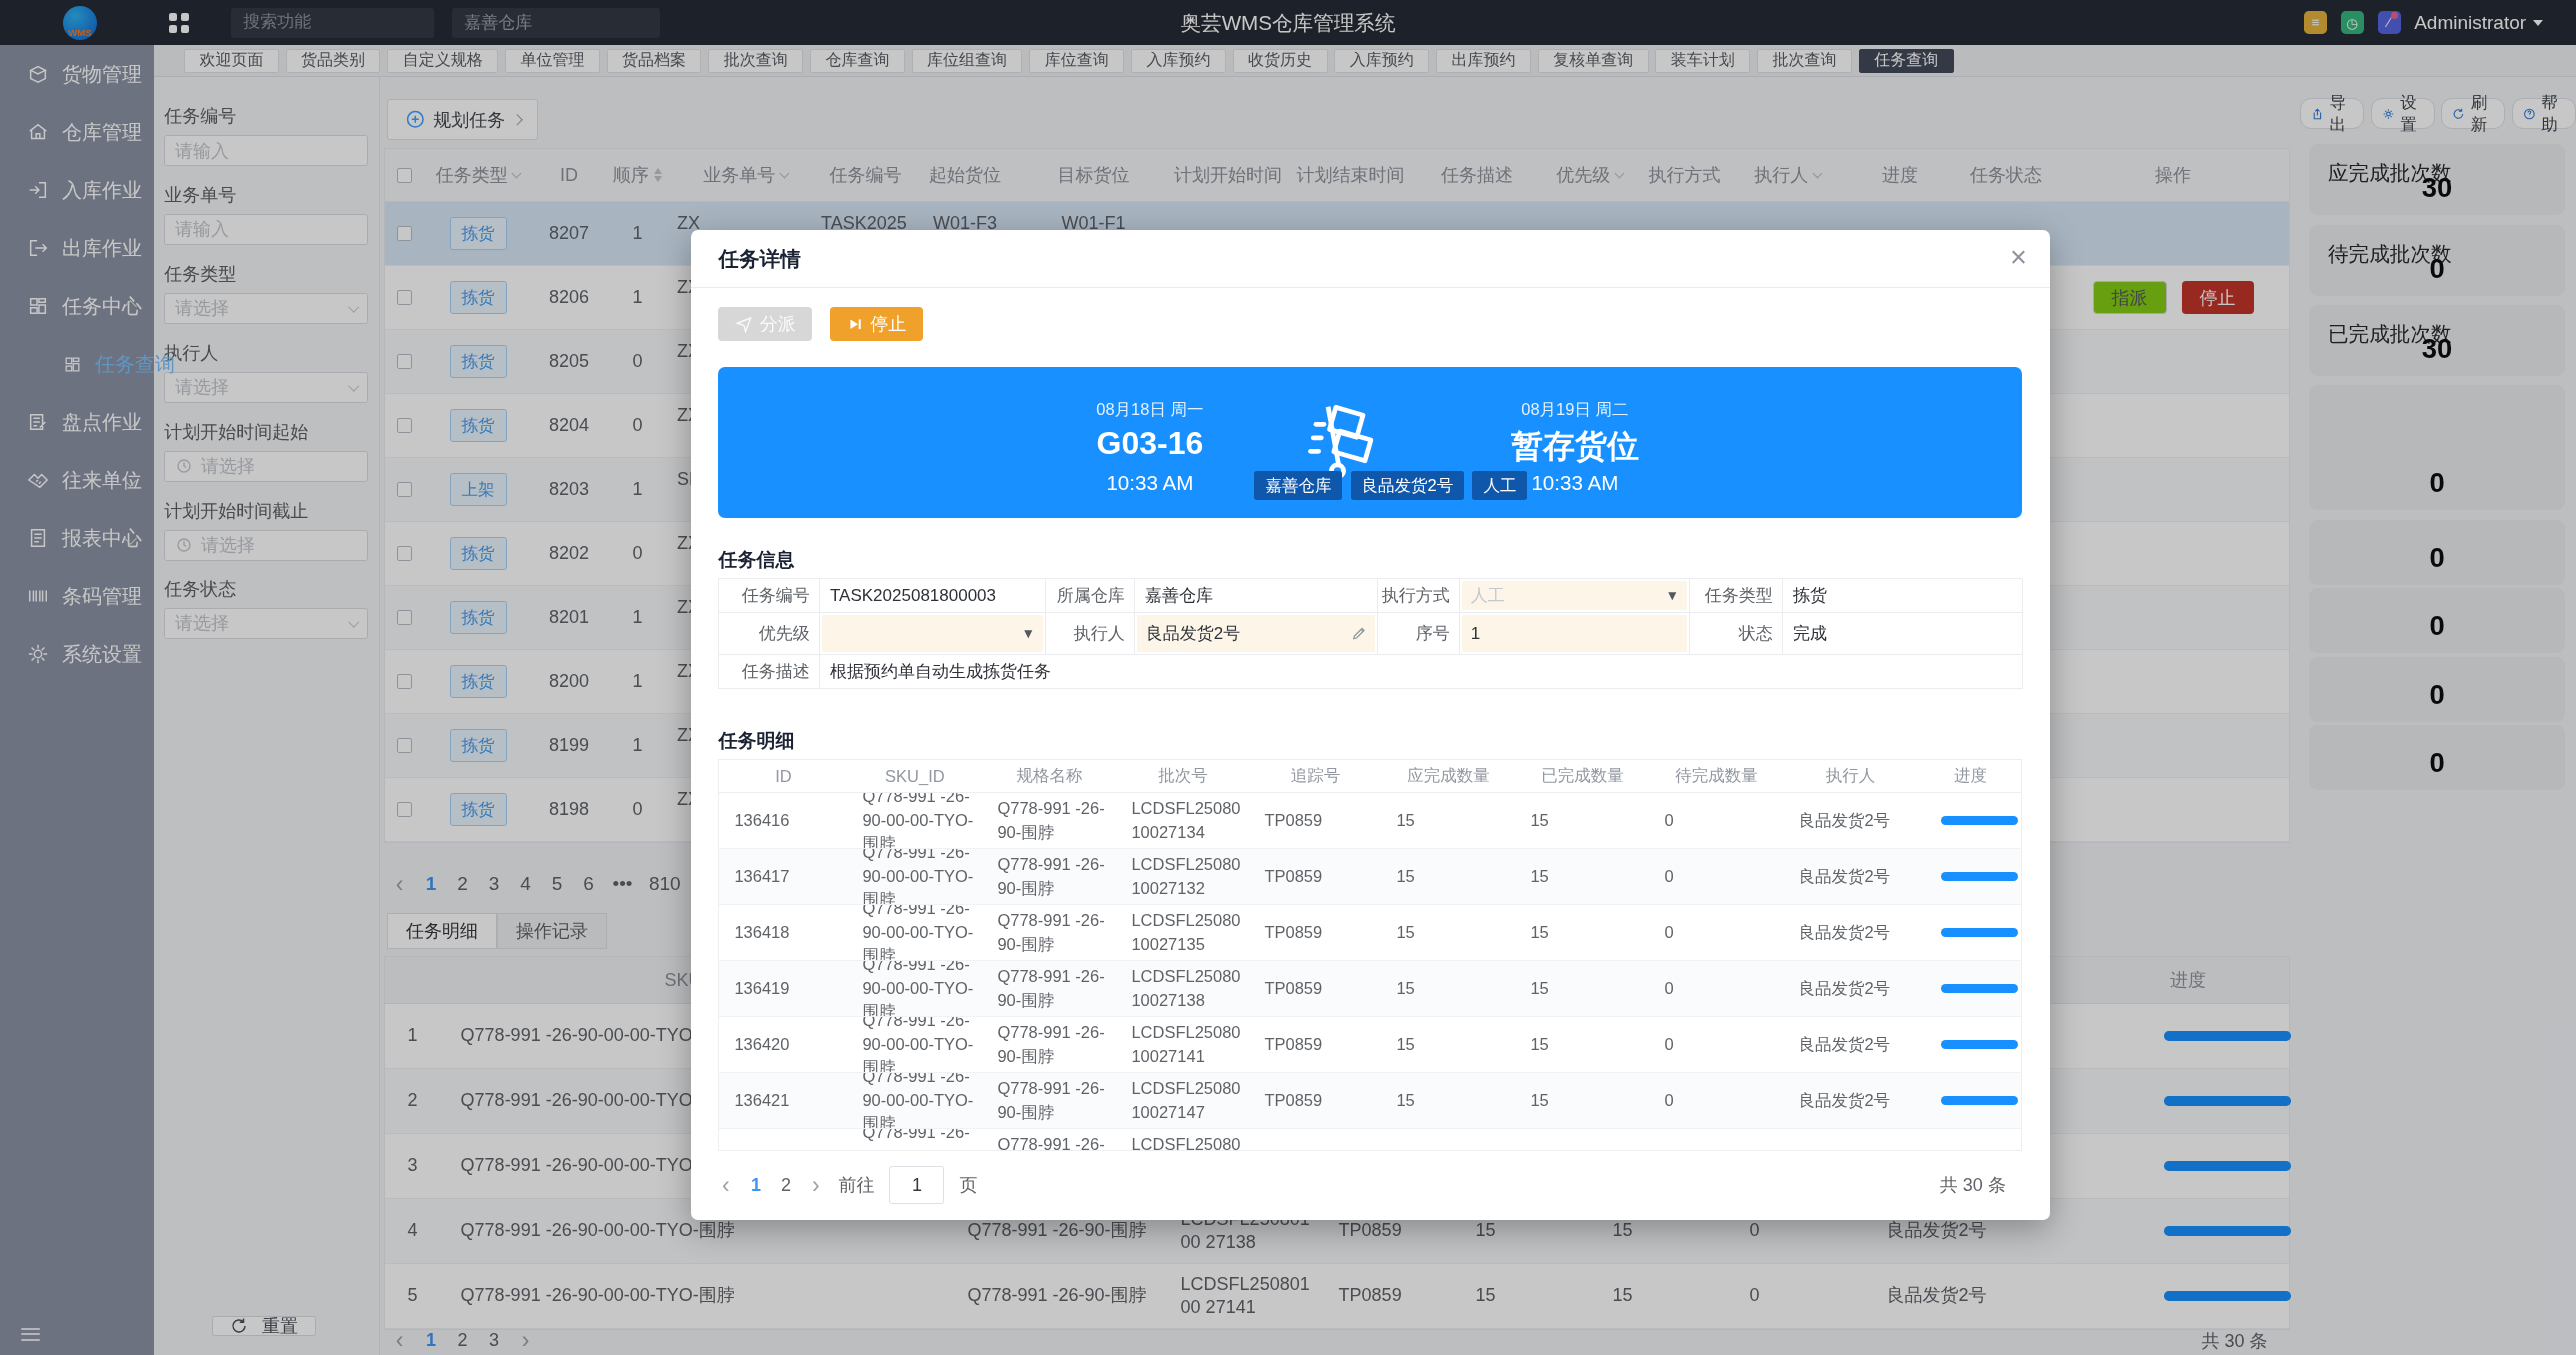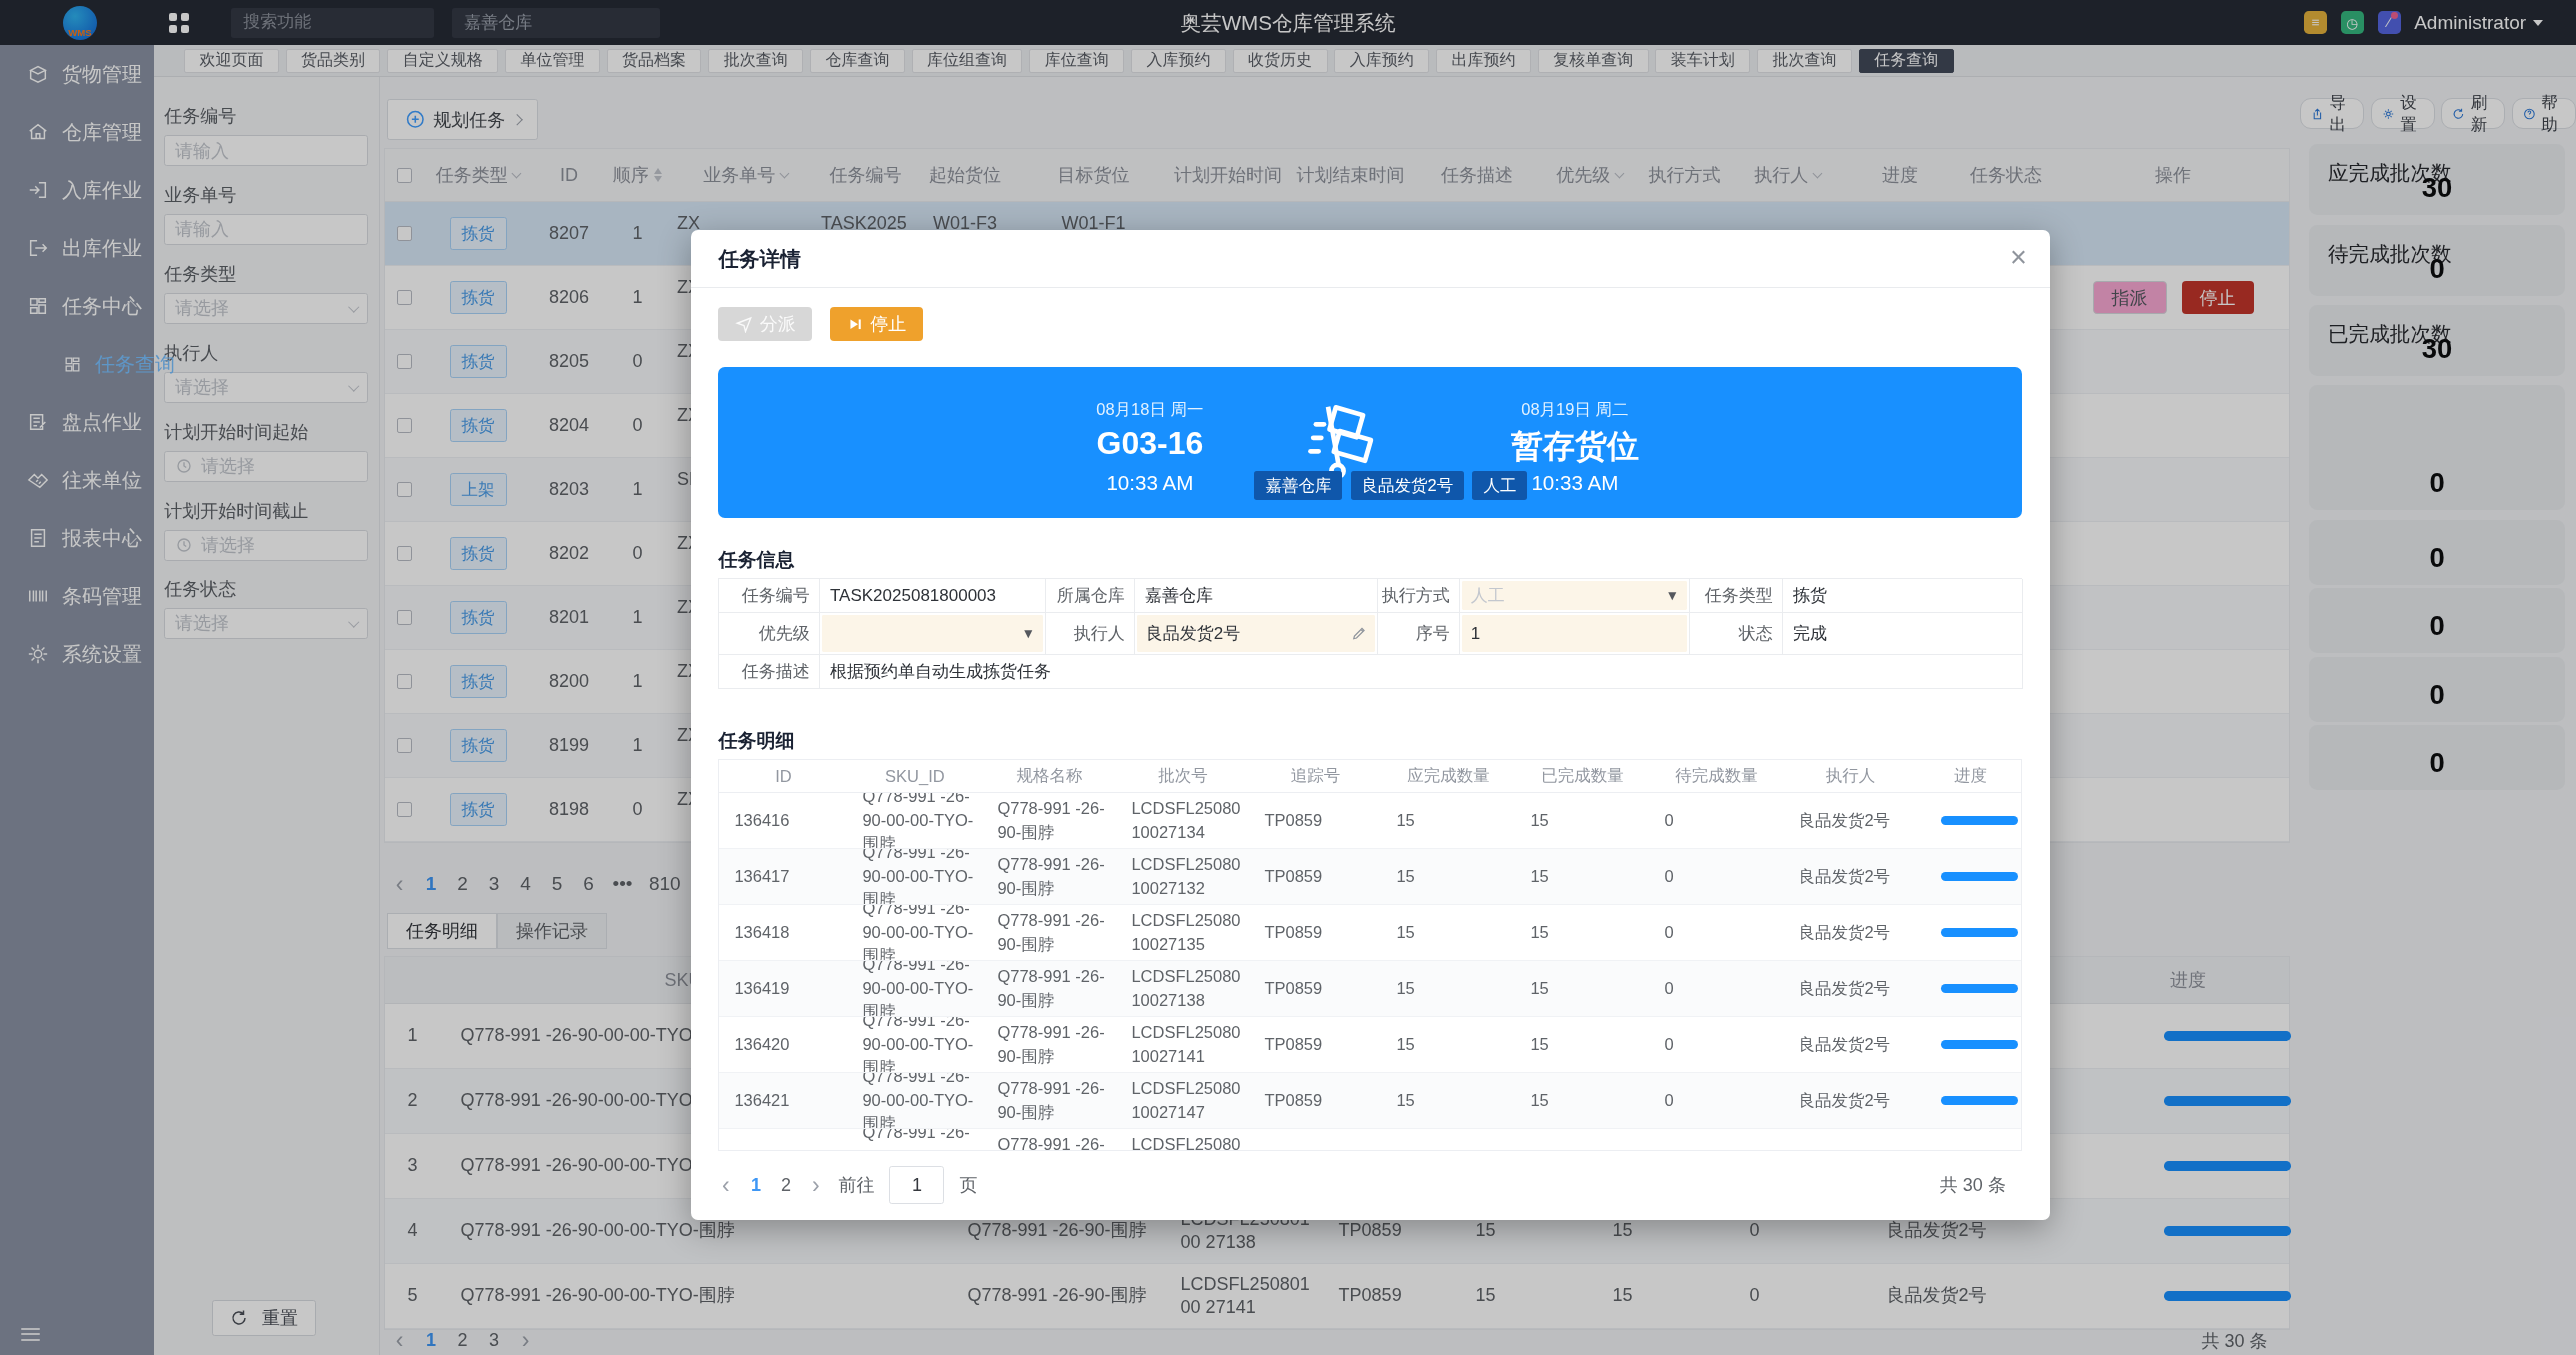--- a/index.html
+++ b/index.html
@@ -53,21 +53,21 @@
   .chip.active { background:#424959; border-color:#424959; color:#fff; }
 
   
   .fpanel { position:absolute; left:154px; top:77px; width:226px; bottom:0; background:#f4f5f7; border-right:0.7px solid #e2e4e8; }
   .ffield { position:absolute; left:10.3px; width:204px; }
   .flabel { font-size:18px; color:#5c6066; }
   .fctrl { margin-top:6.9px; height:31px; background:#fff; border:0.7px solid #d9dce1; border-radius:2.7px;
            display:flex; align-items:center; padding:0 9.6px; font-size:18px; color:#c3c7ce; gap:8.2px; }
   .fctrl .ph { flex:1; }
   .fctrl .chv { border-color:#c3c7ce; width:7.5px; height:7.5px; margin-top:-2.7px; }
-  .reset { position:absolute; left:58px; bottom:19px; width:104px; height:36px; background:#fff; border:0.7px solid #d8dbe0;
+  .reset { position:absolute; left:58px; bottom:19px; width:104px; height:20px; background:#fff; border:0.7px solid #d8dbe0;
            border-radius:2.7px; font-size:18px; color:#4a4e57; display:flex; align-items:center; justify-content:center; gap:14px; cursor:pointer; }
 
   
   .planbtn { position:absolute; left:387px; top:99px; height:41px; padding:0 16.5px; background:#fff; border:0.7px solid #dcdfe4;
              border-radius:2.7px; display:flex; align-items:center; gap:8.2px; font-size:18px; color:#45494f; cursor:pointer; }
   .planbtn .chv { border-color:#9ca1aa; width:7.5px; height:7.5px; transform:rotate(-45deg); }
 
   .mtable { position:absolute; left:384px; top:148px; width:1906px; background:#fff; border:0.7px solid #e8ebef; }
   .gridm { display:grid; grid-template-columns:38px 110px 72px 65px 151px 89px 110px 147px 122px 123px 130px 95px 95px 111px 114px 98px 236px; }
   .mhead { height:53px; background:#f5f6f8; border-bottom:0.7px solid #e8ebef; }
@@ -78,21 +78,21 @@
   .mc { display:flex; align-items:center; justify-content:center; font-size:18px; color:#5f6368; overflow:hidden; }
   .mc.topal { align-items:flex-start; padding-top:9.6px; line-height:1.3; word-break:break-all; }
   .mc.lft { justify-content:flex-start; padding-left:6.9px; }
   .cb { width:15px; height:15px; border:0.7px solid #b8bcc4; border-radius:2.1px; background:#fff; }
   .badge { padding:4.1px 11px; border:0.7px solid #a8d2f8; background:#e9f4fe; color:#4a9ce8; border-radius:2.7px; font-size:16.5px; }
   .sortst { display:flex; flex-direction:column; gap:2.7px; }
   .tri-up { width:0;height:0;border-left:4.8px solid transparent;border-right:4.8px solid transparent;border-bottom:6.2px solid #c0c4cc; }
   .tri-dn { width:0;height:0;border-left:4.8px solid transparent;border-right:4.8px solid transparent;border-top:6.2px solid #c0c4cc; }
   .hcar { border-color:#b9bdc5; width:6.9px; height:6.9px; transform:rotate(45deg); margin-top:-4.1px; }
   .abtn { height:33px; padding:0 18px; border-radius:4.1px; font-size:18px; display:flex; align-items:center; cursor:pointer; }
-  .abtn.ghost { background:#f9a8d4; border:0.7px solid #d6d9de; color:#54585f; margin-right:15px; }
+  .abtn.ghost { background:#84cc16; border:0.7px solid #d6d9de; color:#54585f; margin-right:15px; }
   .abtn.stop { background:#c3352b; border:none; color:#fff; }
 
   .pagerow { position:absolute; display:flex; align-items:center; gap:16.5px; font-size:19px; color:#5f6368; }
   #main-pages { left:392px; top:865px; width:1892px; height:38px; }
   .pg { min-width:15px; text-align:center; cursor:pointer; }
   .pg.cur { color:#3e97f5; font-weight:bold; }
   .pg.arrow { color:#9ca1aa; font-size:23px; }
 
   .btabs { position:absolute; left:387px; top:913px; display:flex; }
   .btab { height:36px; padding:0 18px; display:flex; align-items:center; font-size:18px; color:#5f6368;

